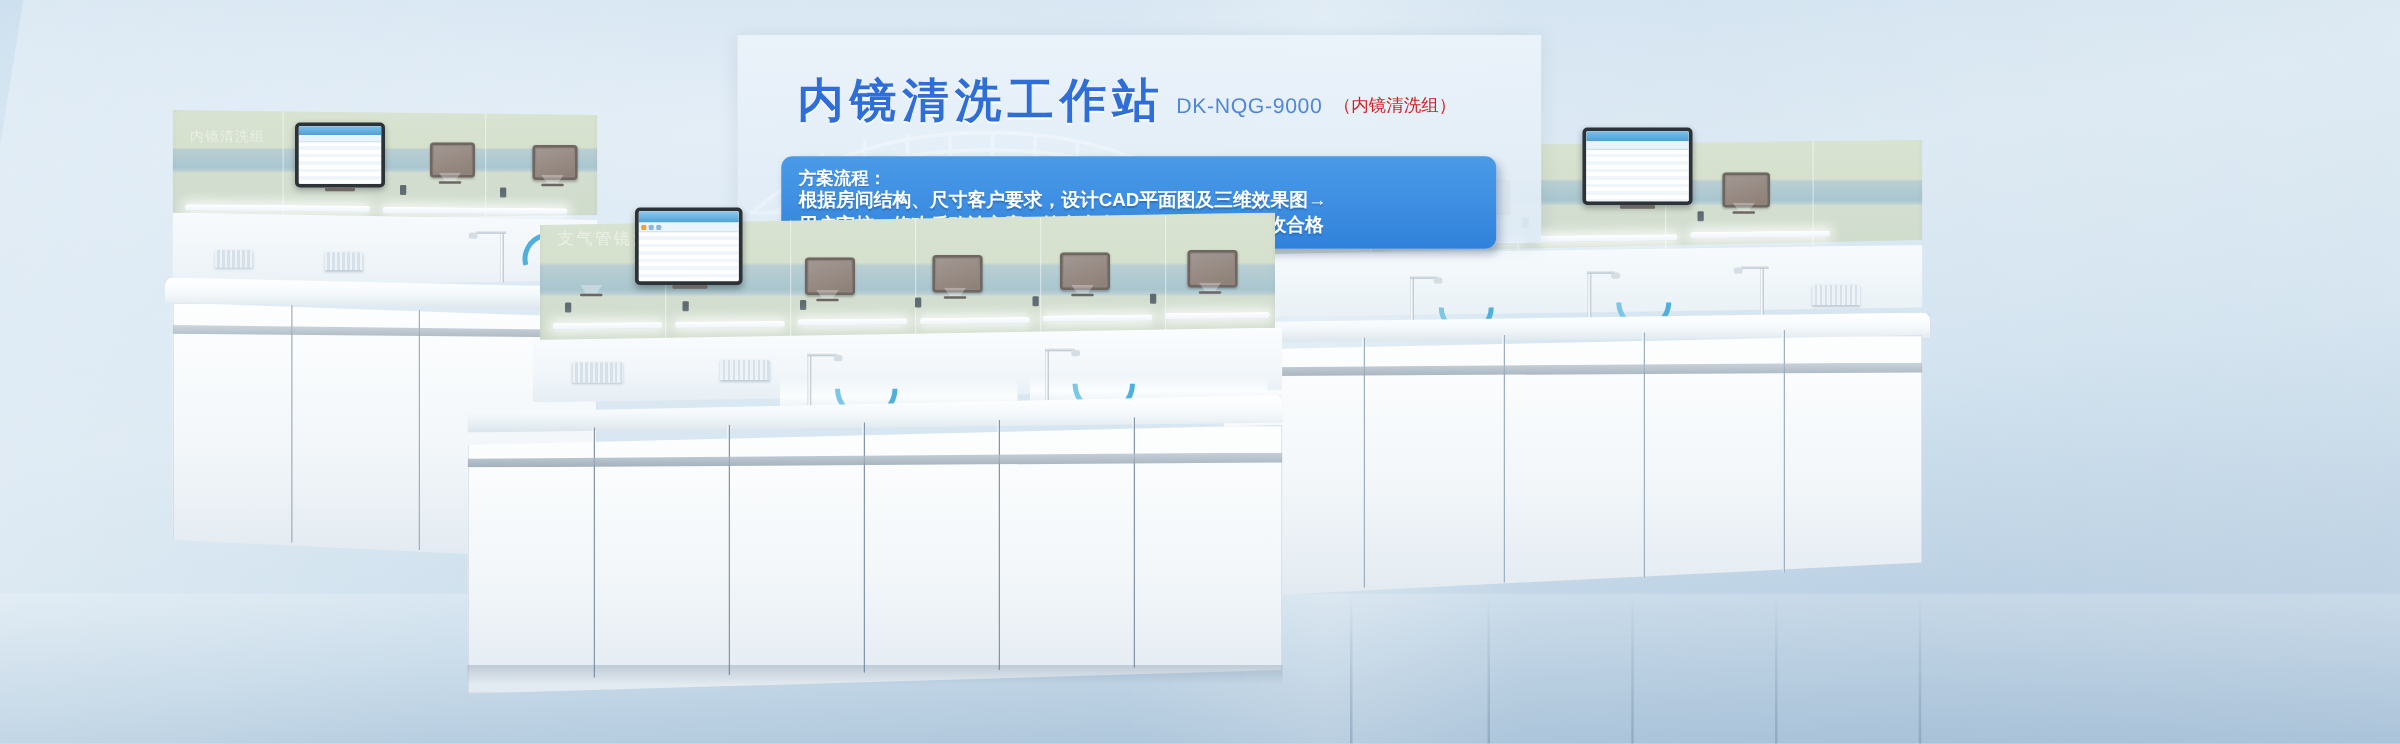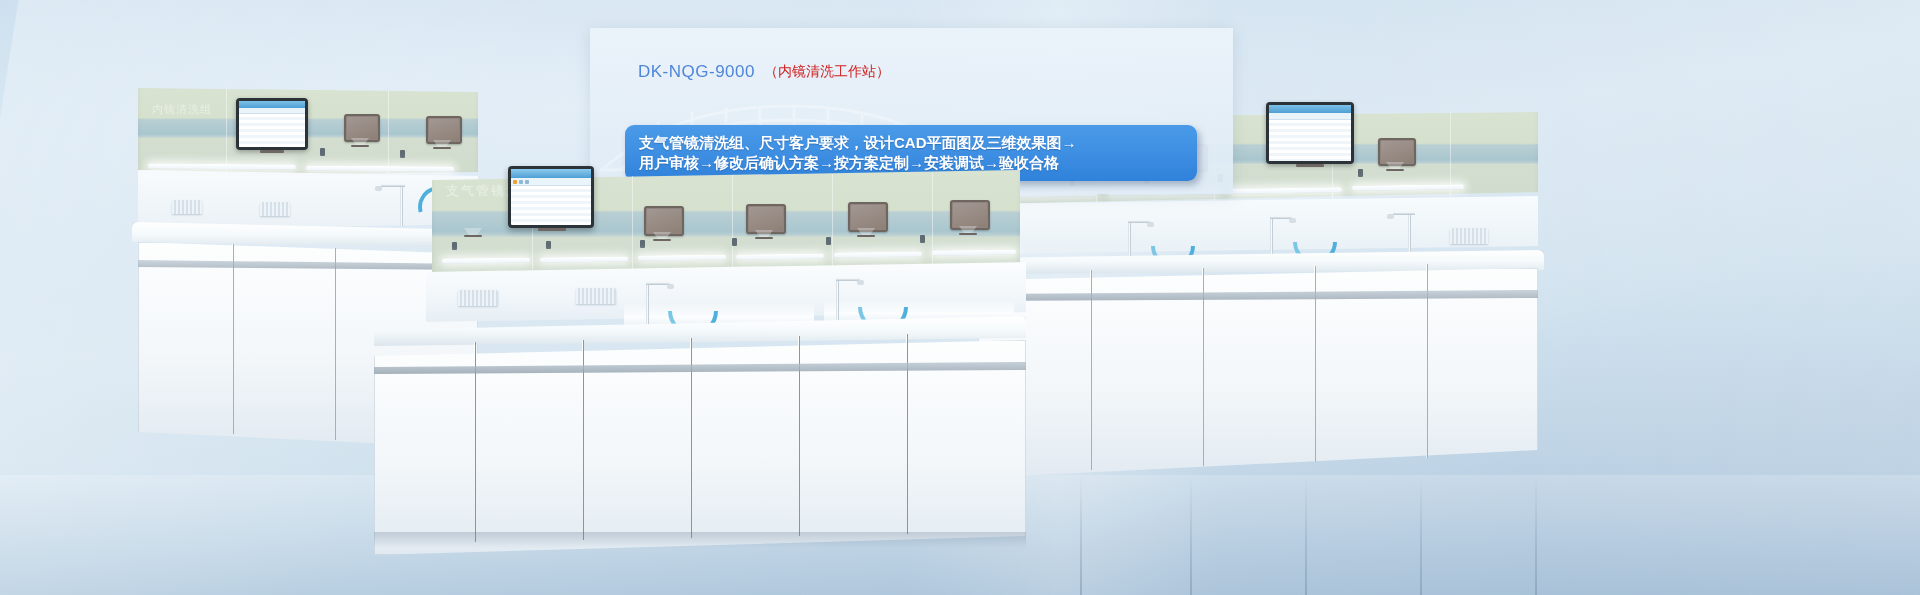--- a/index.html
+++ b/index.html
@@ -262,26 +262,28 @@
     <svg class="bridge" viewBox="0 0 380 110">
       <g fill="none" stroke="#ffffff" stroke-width="3" opacity="0.85">
         <path d="M2 92 C60 40 130 28 190 28 C250 28 320 40 378 92"></path>
         <path d="M20 92 C70 52 130 42 190 42 C250 42 310 52 360 92"></path>
         <path d="M58 92 L58 44 M92 92 L92 34 M126 92 L126 30 M160 92 L160 28 M194 92 L194 28 M228 92 L228 30 M262 92 L262 34 M296 92 L296 44"></path>
         <path d="M0 92 L380 92"></path>
       </g>
     </svg>
 
     <div class="title-row">
+      <span class="title-main">内镜清洗工作站</span>
       <span class="title-model">DK-NQG-9000</span>
-      <span class="title-badge">（内镜清洗工作站）</span>
+      <span class="title-badge">（内镜清洗组）</span>
     </div>
 
     <div class="callout">
-      <div class="line">支气管镜清洗组、尺寸客户要求，设计CAD平面图及三维效果图→</div>
+      <div class="line head">方案流程：</div>
+      <div class="line">根据房间结构、尺寸客户要求，设计CAD平面图及三维效果图→</div>
       <div class="line">用户审核→修改后确认方案→按方案定制→安装调试→验收合格</div>
     </div>
   </div>
 
   <div class="ws" id="ws-center" style="left:432px;top:232px;width:588px;height:330px;">
     <div class="backsplash" style="left:0;top:-62px;width:588px;height:118px;
                 clip-path:polygon(0 10px, 588px 0, 588px 106px, 0 118px);"></div>
     <div class="panelseam" style="left:100px;top:-55px;height:112px;"></div>
     <div class="panelseam" style="left:200px;top:-56px;height:112px;"></div>
     <div class="panelseam" style="left:300px;top:-57px;height:112px;"></div>

